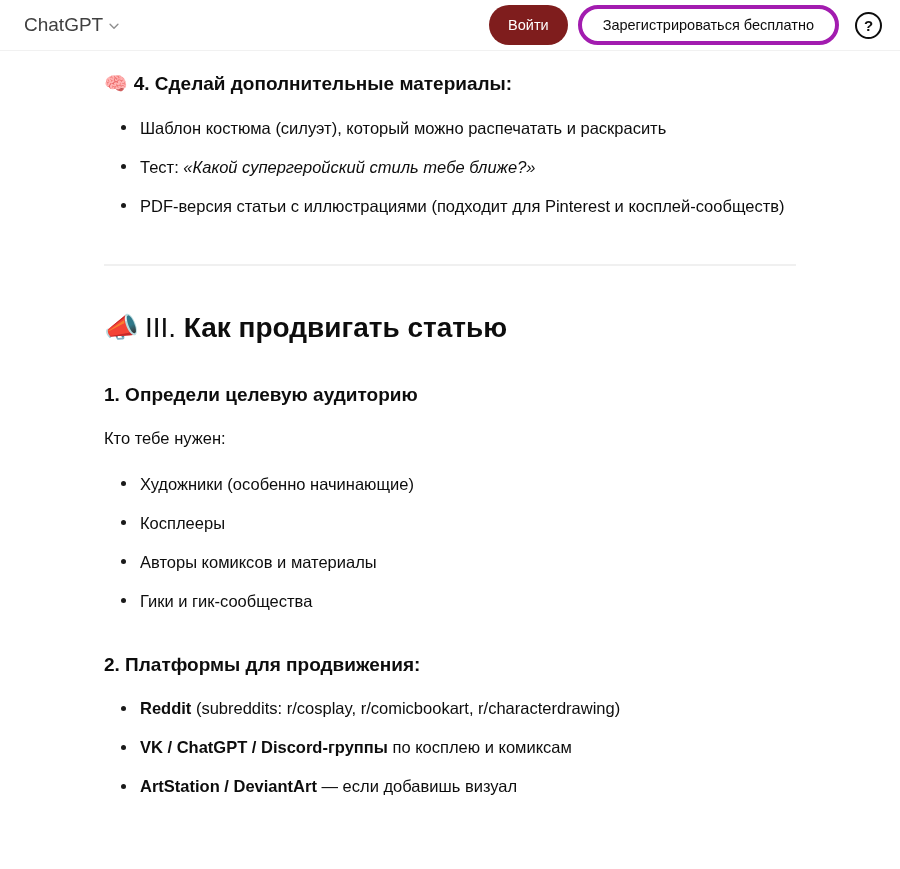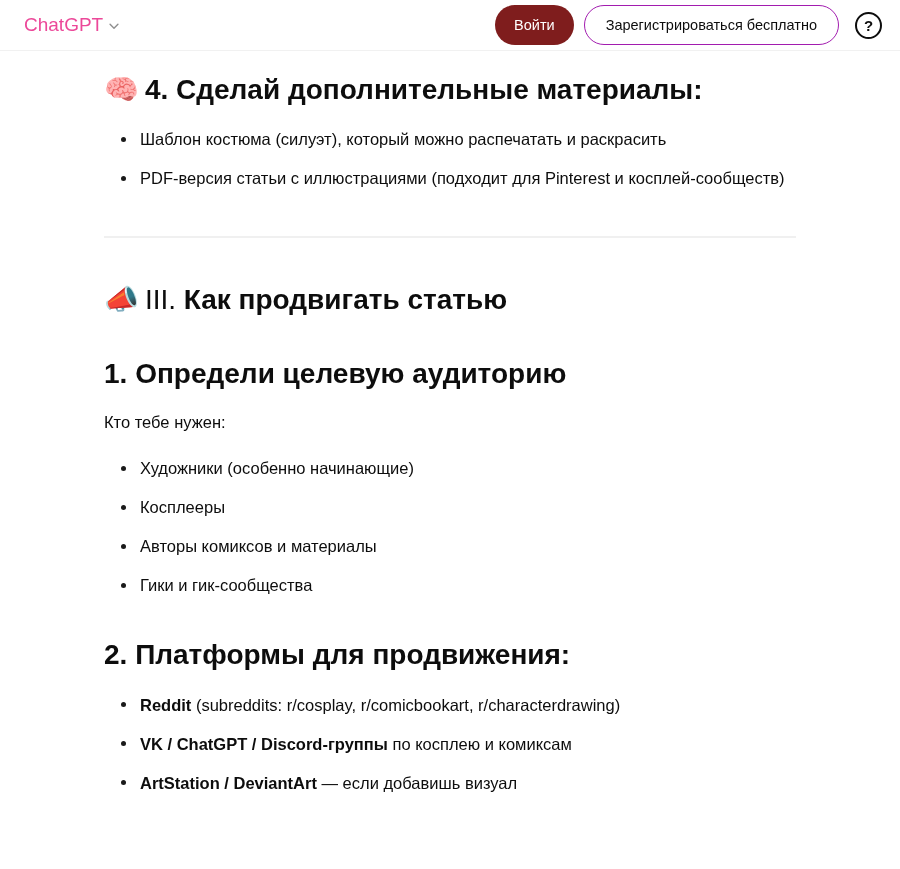--- a/index.html
+++ b/index.html
@@ -23,21 +23,21 @@
     border-bottom: 1px solid #f1f1f1;
     background: #ffffff;
   }
   .brand {
     display: flex;
     align-items: center;
     gap: 4px;
     cursor: pointer;
     font-size: 19px;
     font-weight: 500;
-    color: #ec4899;
+    color: #404040;
   }
   .chevron { display: inline-flex; margin-top: 2px; }
   .header-actions {
     display: flex;
     align-items: center;
     gap: 10px;
   }
   .btn {
     height: 40px;
     border-radius: 9999px;
@@ -52,21 +52,21 @@
   .btn-dark {
     background: #7f1d1d;
     color: #ffffff;
     border: none;
     padding: 0 19px;
     font-weight: 500;
   }
   .btn-outline {
     background: #ffffff;
     color: #0d0d0d;
-    border: 1px solid #a21caf;
+    border: 4px solid #a21caf;
     padding: 12px 21px;
     font-weight: 500;
   }
   .help-btn {
     width: 27px;
     height: 27px;
     margin-left: 6px;
     border: 2px solid #0d0d0d;
     border-radius: 50%;
     background: transparent;
@@ -85,21 +85,21 @@
   
   .chat-content {
     width: 692px;
     margin: 0 auto;
     padding-top: 21px;
     font-size: 16.5px;
     line-height: 30px;
   }
   h2, h3 { line-height: 1.3; }
   .h3 {
-    font-size: 28px;
+    font-size: 19px;
     font-weight: 700;
     margin: 37px 0 15px 0;
   }
   .h3.first { margin-top: 0; }
   .h2 {
     font-size: 28px;
     margin: 44px 0 10px 0;
     font-weight: 400;
   }
   .h2 .h2-numeral { font-weight: 500; }
@@ -159,20 +159,23 @@
 
   <section>
     <h3 class="h3 first">
       <span class="emoji">🧠</span><span>4. Сделай дополнительные материалы:</span>
     </h3>
     <ul class="bullets">
       <li>
         <span>Шаблон костюма (силуэт), который можно распечатать и раскрасить</span>
       </li>
       <li>
+        <span>Тест: </span><em>«Какой супергеройский стиль тебе ближе?»</em>
+      </li>
+      <li>
         <span>PDF-версия статьи с иллюстрациями (подходит для Pinterest и косплей-сообществ)</span>
       </li>
     </ul>
   </section>
 
   <hr class="divider">
 
   <section>
     <h2 class="h2">
       <span class="emoji">📣</span><span class="h2-numeral">III.</span>&nbsp;<span class="h2-strong">Как продвигать статью</span>

